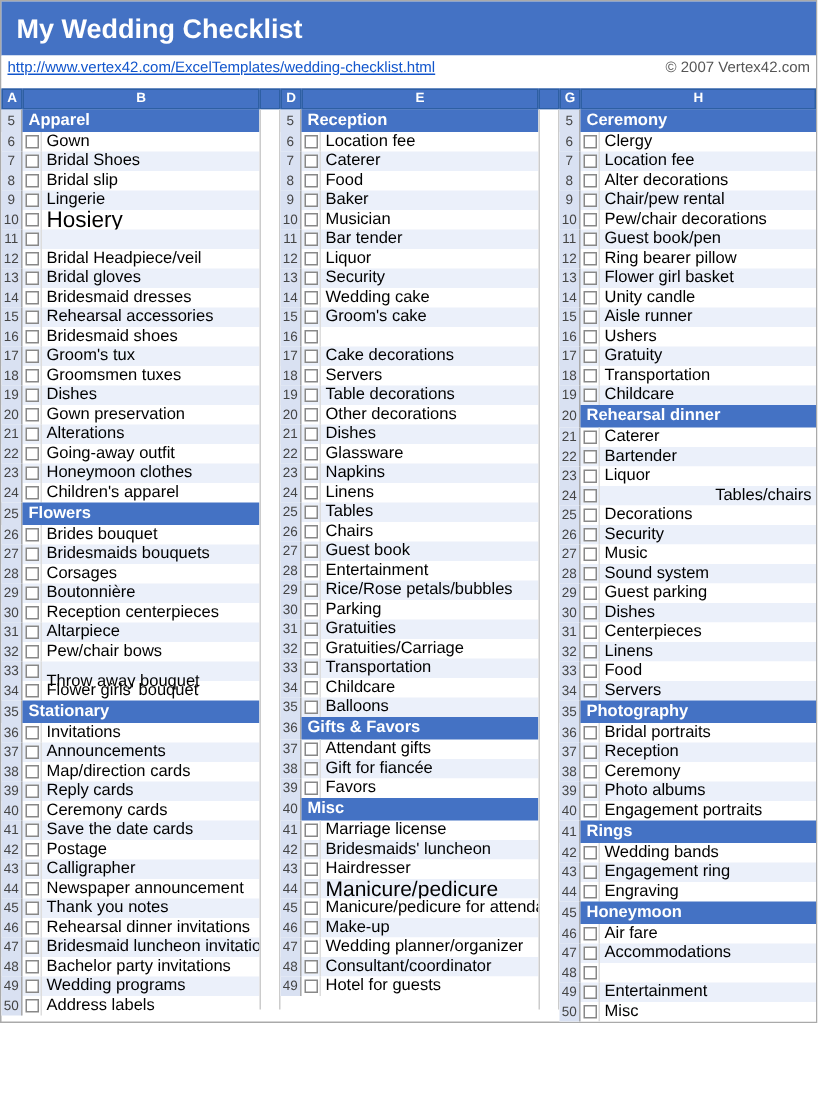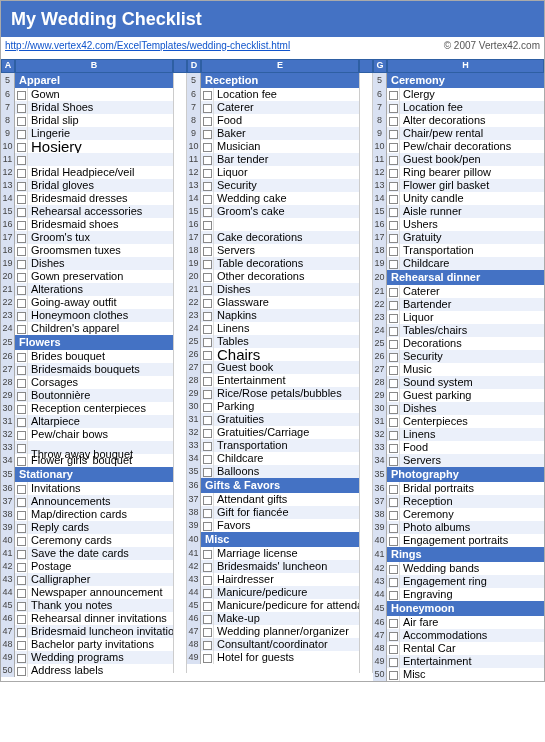--- a/index.html
+++ b/index.html
@@ -374,21 +374,21 @@
             <div style="flex: 1 1 0%; padding: 0px 3px; font-size: 11px; overflow: hidden; white-space: nowrap; height: 13px; line-height: 13px;">Linens</div>
           </div>
           <div style="display: flex; height: 13px; align-items: center; background: rgb(235, 240, 250);">
             <div style="width: 14px; min-width: 14px; background: rgb(217, 225, 242); text-align: center; font-size: 9px; color: rgb(68, 68, 68); border-right: 1px solid rgb(170, 170, 170); height: 13px; line-height: 13px;">25</div>
             <div style="width: 13px; min-width: 13px; text-align: center; height: 13px; line-height: 13px; border-right: 1px solid rgb(221, 221, 221);"><div style="width: 9px; height: 9px; border: 1px solid rgb(136, 136, 136); background: rgb(255, 255, 255); display: inline-block; vertical-align: middle; margin-top: 1px;"></div></div>
             <div style="flex: 1 1 0%; padding: 0px 3px; font-size: 11px; overflow: hidden; white-space: nowrap; height: 13px; line-height: 13px;">Tables</div>
           </div>
           <div style="display: flex; height: 13px; align-items: center; background: rgb(255, 255, 255);">
             <div style="width: 14px; min-width: 14px; background: rgb(217, 225, 242); text-align: center; font-size: 9px; color: rgb(68, 68, 68); border-right: 1px solid rgb(170, 170, 170); height: 13px; line-height: 13px;">26</div>
             <div style="width: 13px; min-width: 13px; text-align: center; height: 13px; line-height: 13px; border-right: 1px solid rgb(221, 221, 221);"><div style="width: 9px; height: 9px; border: 1px solid rgb(136, 136, 136); background: rgb(255, 255, 255); display: inline-block; vertical-align: middle; margin-top: 1px;"></div></div>
-            <div style="flex: 1 1 0%; padding: 0px 3px; font-size: 15px; overflow: hidden; white-space: nowrap; height: 13px; line-height: 13px;">Chairs</div>
+            <div style="flex: 1 1 0%; padding: 0px 3px; font-size: 11px; overflow: hidden; white-space: nowrap; height: 13px; line-height: 13px;">Chairs</div>
           </div>
           <div style="display: flex; height: 13px; align-items: center; background: rgb(235, 240, 250);">
             <div style="width: 14px; min-width: 14px; background: rgb(217, 225, 242); text-align: center; font-size: 9px; color: rgb(68, 68, 68); border-right: 1px solid rgb(170, 170, 170); height: 13px; line-height: 13px;">27</div>
             <div style="width: 13px; min-width: 13px; text-align: center; height: 13px; line-height: 13px; border-right: 1px solid rgb(221, 221, 221);"><div style="width: 9px; height: 9px; border: 1px solid rgb(136, 136, 136); background: rgb(255, 255, 255); display: inline-block; vertical-align: middle; margin-top: 1px;"></div></div>
             <div style="flex: 1 1 0%; padding: 0px 3px; font-size: 11px; overflow: hidden; white-space: nowrap; height: 13px; line-height: 13px;">Guest book</div>
           </div>
           <div style="display: flex; height: 13px; align-items: center; background: rgb(255, 255, 255);">
             <div style="width: 14px; min-width: 14px; background: rgb(217, 225, 242); text-align: center; font-size: 9px; color: rgb(68, 68, 68); border-right: 1px solid rgb(170, 170, 170); height: 13px; line-height: 13px;">28</div>
             <div style="width: 13px; min-width: 13px; text-align: center; height: 13px; line-height: 13px; border-right: 1px solid rgb(221, 221, 221);"><div style="width: 9px; height: 9px; border: 1px solid rgb(136, 136, 136); background: rgb(255, 255, 255); display: inline-block; vertical-align: middle; margin-top: 1px;"></div></div>
             <div style="flex: 1 1 0%; padding: 0px 3px; font-size: 11px; overflow: hidden; white-space: nowrap; height: 13px; line-height: 13px;">Entertainment</div>
@@ -462,21 +462,21 @@
             <div style="flex: 1 1 0%; padding: 0px 3px; font-size: 11px; overflow: hidden; white-space: nowrap; height: 13px; line-height: 13px;">Bridesmaids' luncheon</div>
           </div>
           <div style="display: flex; height: 13px; align-items: center; background: rgb(255, 255, 255);">
             <div style="width: 14px; min-width: 14px; background: rgb(217, 225, 242); text-align: center; font-size: 9px; color: rgb(68, 68, 68); border-right: 1px solid rgb(170, 170, 170); height: 13px; line-height: 13px;">43</div>
             <div style="width: 13px; min-width: 13px; text-align: center; height: 13px; line-height: 13px; border-right: 1px solid rgb(221, 221, 221);"><div style="width: 9px; height: 9px; border: 1px solid rgb(136, 136, 136); background: rgb(255, 255, 255); display: inline-block; vertical-align: middle; margin-top: 1px;"></div></div>
             <div style="flex: 1 1 0%; padding: 0px 3px; font-size: 11px; overflow: hidden; white-space: nowrap; height: 13px; line-height: 13px;">Hairdresser</div>
           </div>
           <div style="display: flex; height: 13px; align-items: center; background: rgb(235, 240, 250);">
             <div style="width: 14px; min-width: 14px; background: rgb(217, 225, 242); text-align: center; font-size: 9px; color: rgb(68, 68, 68); border-right: 1px solid rgb(170, 170, 170); height: 13px; line-height: 13px;">44</div>
             <div style="width: 13px; min-width: 13px; text-align: center; height: 13px; line-height: 13px; border-right: 1px solid rgb(221, 221, 221);"><div style="width: 9px; height: 9px; border: 1px solid rgb(136, 136, 136); background: rgb(255, 255, 255); display: inline-block; vertical-align: middle; margin-top: 1px;"></div></div>
-            <div style="flex: 1 1 0%; padding: 0px 3px; font-size: 11px; overflow: hidden; white-space: nowrap; height: 13px; line-height: 13px;">Manicure/pedicure</div>
+            <div style="flex: 1 1 0%; padding: 0px 3px; font-size: 14px; overflow: hidden; white-space: nowrap; height: 13px; line-height: 13px;">Manicure/pedicure</div>
           </div>
           <div style="display: flex; height: 13px; align-items: center; background: rgb(255, 255, 255);">
             <div style="width: 14px; min-width: 14px; background: rgb(217, 225, 242); text-align: center; font-size: 9px; color: rgb(68, 68, 68); border-right: 1px solid rgb(170, 170, 170); height: 13px; line-height: 13px;">45</div>
             <div style="width: 13px; min-width: 13px; text-align: center; height: 13px; line-height: 13px; border-right: 1px solid rgb(221, 221, 221);"><div style="width: 9px; height: 9px; border: 1px solid rgb(136, 136, 136); background: rgb(255, 255, 255); display: inline-block; vertical-align: middle; margin-top: 1px;"></div></div>
             <div style="flex: 1 1 0%; padding: 0px 3px; font-size: 11px; overflow: hidden; white-space: nowrap; height: 13px; line-height: 13px;">Manicure/pedicure for attendants</div>
           </div>
           <div style="display: flex; height: 13px; align-items: center; background: rgb(235, 240, 250);">
             <div style="width: 14px; min-width: 14px; background: rgb(217, 225, 242); text-align: center; font-size: 9px; color: rgb(68, 68, 68); border-right: 1px solid rgb(170, 170, 170); height: 13px; line-height: 13px;">46</div>
             <div style="width: 13px; min-width: 13px; text-align: center; height: 13px; line-height: 13px; border-right: 1px solid rgb(221, 221, 221);"><div style="width: 9px; height: 9px; border: 1px solid rgb(136, 136, 136); background: rgb(255, 255, 255); display: inline-block; vertical-align: middle; margin-top: 1px;"></div></div>
             <div style="flex: 1 1 0%; padding: 0px 3px; font-size: 11px; overflow: hidden; white-space: nowrap; height: 13px; line-height: 13px;">Make-up</div>
@@ -592,21 +592,21 @@
             <div style="flex: 1 1 0%; padding: 0px 3px; font-size: 11px; overflow: hidden; white-space: nowrap; height: 13px; line-height: 13px;">Bartender</div>
           </div>
           <div style="display: flex; height: 13px; align-items: center; background: rgb(255, 255, 255);">
             <div style="width: 14px; min-width: 14px; background: rgb(217, 225, 242); text-align: center; font-size: 9px; color: rgb(68, 68, 68); border-right: 1px solid rgb(170, 170, 170); height: 13px; line-height: 13px;">23</div>
             <div style="width: 13px; min-width: 13px; text-align: center; height: 13px; line-height: 13px; border-right: 1px solid rgb(221, 221, 221);"><div style="width: 9px; height: 9px; border: 1px solid rgb(136, 136, 136); background: rgb(255, 255, 255); display: inline-block; vertical-align: middle; margin-top: 1px;"></div></div>
             <div style="flex: 1 1 0%; padding: 0px 3px; font-size: 11px; overflow: hidden; white-space: nowrap; height: 13px; line-height: 13px;">Liquor</div>
           </div>
           <div style="display: flex; height: 13px; align-items: center; background: rgb(235, 240, 250);">
             <div style="width: 14px; min-width: 14px; background: rgb(217, 225, 242); text-align: center; font-size: 9px; color: rgb(68, 68, 68); border-right: 1px solid rgb(170, 170, 170); height: 13px; line-height: 13px;">24</div>
             <div style="width: 13px; min-width: 13px; text-align: center; height: 13px; line-height: 13px; border-right: 1px solid rgb(221, 221, 221);"><div style="width: 9px; height: 9px; border: 1px solid rgb(136, 136, 136); background: rgb(255, 255, 255); display: inline-block; vertical-align: middle; margin-top: 1px;"></div></div>
-            <div style="flex: 1 1 0%; padding: 0px 3px; font-size: 11px; overflow: hidden; white-space: nowrap; height: 13px; line-height: 13px;">Tables/chairs</div>
+            <div style="flex: 1 1 0%; padding: 0px 3px; font-size: 11px; overflow: hidden; white-space: nowrap; height: 13px; line-height: 13px; text-align: right;">Tables/chairs</div>
           </div>
           <div style="display: flex; height: 13px; align-items: center; background: rgb(255, 255, 255);">
             <div style="width: 14px; min-width: 14px; background: rgb(217, 225, 242); text-align: center; font-size: 9px; color: rgb(68, 68, 68); border-right: 1px solid rgb(170, 170, 170); height: 13px; line-height: 13px;">25</div>
             <div style="width: 13px; min-width: 13px; text-align: center; height: 13px; line-height: 13px; border-right: 1px solid rgb(221, 221, 221);"><div style="width: 9px; height: 9px; border: 1px solid rgb(136, 136, 136); background: rgb(255, 255, 255); display: inline-block; vertical-align: middle; margin-top: 1px;"></div></div>
             <div style="flex: 1 1 0%; padding: 0px 3px; font-size: 11px; overflow: hidden; white-space: nowrap; height: 13px; line-height: 13px;">Decorations</div>
           </div>
           <div style="display: flex; height: 13px; align-items: center; background: rgb(235, 240, 250);">
             <div style="width: 14px; min-width: 14px; background: rgb(217, 225, 242); text-align: center; font-size: 9px; color: rgb(68, 68, 68); border-right: 1px solid rgb(170, 170, 170); height: 13px; line-height: 13px;">26</div>
             <div style="width: 13px; min-width: 13px; text-align: center; height: 13px; line-height: 13px; border-right: 1px solid rgb(221, 221, 221);"><div style="width: 9px; height: 9px; border: 1px solid rgb(136, 136, 136); background: rgb(255, 255, 255); display: inline-block; vertical-align: middle; margin-top: 1px;"></div></div>
             <div style="flex: 1 1 0%; padding: 0px 3px; font-size: 11px; overflow: hidden; white-space: nowrap; height: 13px; line-height: 13px;">Security</div>
@@ -709,21 +709,20 @@
             <div style="flex: 1 1 0%; padding: 0px 3px; font-size: 11px; overflow: hidden; white-space: nowrap; height: 13px; line-height: 13px;">Air fare</div>
           </div>
           <div style="display: flex; height: 13px; align-items: center; background: rgb(235, 240, 250);">
             <div style="width: 14px; min-width: 14px; background: rgb(217, 225, 242); text-align: center; font-size: 9px; color: rgb(68, 68, 68); border-right: 1px solid rgb(170, 170, 170); height: 13px; line-height: 13px;">47</div>
             <div style="width: 13px; min-width: 13px; text-align: center; height: 13px; line-height: 13px; border-right: 1px solid rgb(221, 221, 221);"><div style="width: 9px; height: 9px; border: 1px solid rgb(136, 136, 136); background: rgb(255, 255, 255); display: inline-block; vertical-align: middle; margin-top: 1px;"></div></div>
             <div style="flex: 1 1 0%; padding: 0px 3px; font-size: 11px; overflow: hidden; white-space: nowrap; height: 13px; line-height: 13px;">Accommodations</div>
           </div>
           <div style="display: flex; height: 13px; align-items: center; background: rgb(255, 255, 255);">
             <div style="width: 14px; min-width: 14px; background: rgb(217, 225, 242); text-align: center; font-size: 9px; color: rgb(68, 68, 68); border-right: 1px solid rgb(170, 170, 170); height: 13px; line-height: 13px;">48</div>
             <div style="width: 13px; min-width: 13px; text-align: center; height: 13px; line-height: 13px; border-right: 1px solid rgb(221, 221, 221);"><div style="width: 9px; height: 9px; border: 1px solid rgb(136, 136, 136); background: rgb(255, 255, 255); display: inline-block; vertical-align: middle; margin-top: 1px;"></div></div>
-            <div style="flex: 1 1 0%; padding: 0px 3px; font-size: 11px; overflow: hidden; white-space: nowrap; height: 13px; line-height: 13px;">Rental Car</div>
           </div>
           <div style="display: flex; height: 13px; align-items: center; background: rgb(235, 240, 250);">
             <div style="width: 14px; min-width: 14px; background: rgb(217, 225, 242); text-align: center; font-size: 9px; color: rgb(68, 68, 68); border-right: 1px solid rgb(170, 170, 170); height: 13px; line-height: 13px;">49</div>
             <div style="width: 13px; min-width: 13px; text-align: center; height: 13px; line-height: 13px; border-right: 1px solid rgb(221, 221, 221);"><div style="width: 9px; height: 9px; border: 1px solid rgb(136, 136, 136); background: rgb(255, 255, 255); display: inline-block; vertical-align: middle; margin-top: 1px;"></div></div>
             <div style="flex: 1 1 0%; padding: 0px 3px; font-size: 11px; overflow: hidden; white-space: nowrap; height: 13px; line-height: 13px;">Entertainment</div>
           </div>
           <div style="display: flex; height: 13px; align-items: center; background: rgb(255, 255, 255);">
             <div style="width: 14px; min-width: 14px; background: rgb(217, 225, 242); text-align: center; font-size: 9px; color: rgb(68, 68, 68); border-right: 1px solid rgb(170, 170, 170); height: 13px; line-height: 13px;">50</div>
             <div style="width: 13px; min-width: 13px; text-align: center; height: 13px; line-height: 13px; border-right: 1px solid rgb(221, 221, 221);"><div style="width: 9px; height: 9px; border: 1px solid rgb(136, 136, 136); background: rgb(255, 255, 255); display: inline-block; vertical-align: middle; margin-top: 1px;"></div></div>
             <div style="flex: 1 1 0%; padding: 0px 3px; font-size: 11px; overflow: hidden; white-space: nowrap; height: 13px; line-height: 13px;">Misc</div>

